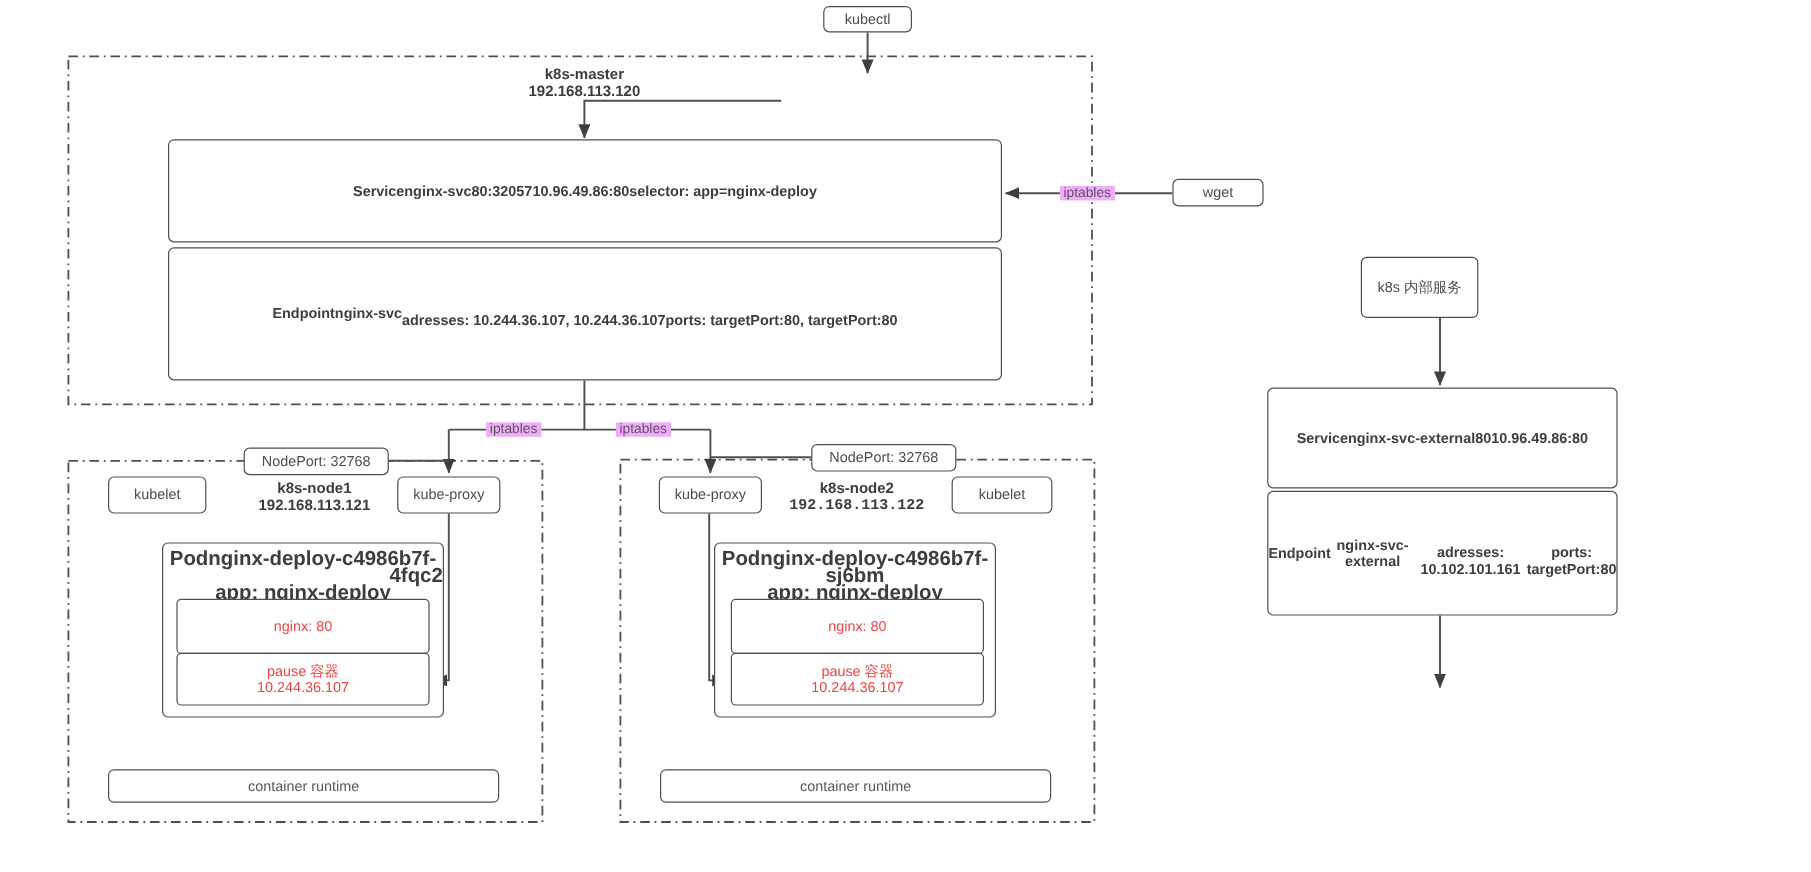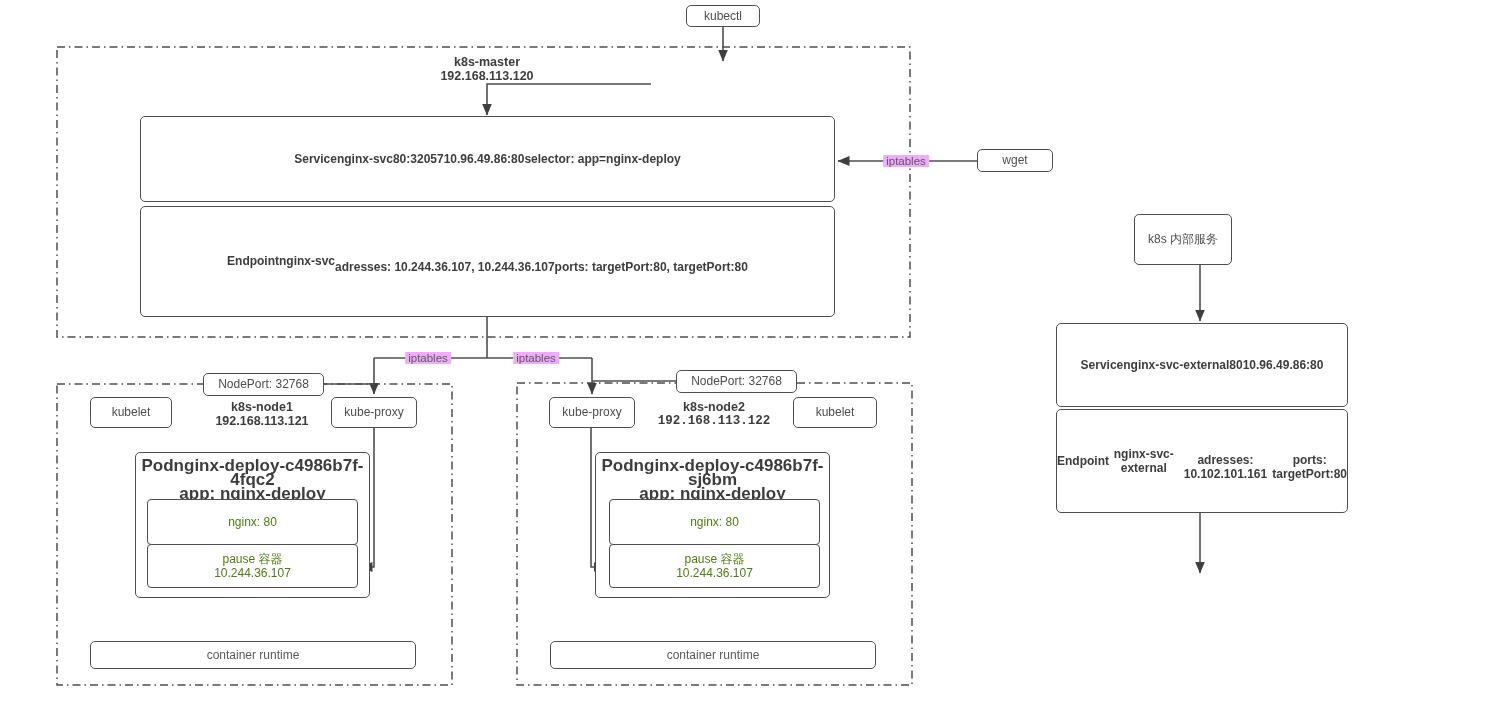--- a/index.html
+++ b/index.html
@@ -20,21 +20,21 @@
   .linelbl{
     position:absolute;z-index:3;background:#f0abfc;color:#595959;font-size:11.5px;
     padding:0 3px;transform:translate(-50%,-50%);white-space:nowrap;
   }
   .svc-line{display:block;font-weight:bold;color:#3d3d3d;font-size:12px;line-height:14.5px;}
   .gap{margin-top:12px;}
   .pod-title{position:absolute;left:0;right:0;top:6px;text-align:center;font-weight:bold;
     color:#3d3d3d;font-size:17px;line-height:14px;}
   .inner{position:absolute;box-sizing:border-box;border:1.5px solid #4f4f4f;border-radius:4px;
     background:#fff;display:flex;flex-direction:column;align-items:center;justify-content:center;
-    font-size:12px;color:#4d7c0f;line-height:14px;}
+    font-size:12px;color:#ef4444;line-height:14px;}
 </style>
 </head>
 <body>
 
 <div class="canvas">
 
   <svg class="wires" viewBox="0 0 1509 727" xmlns="http://www.w3.org/2000/svg">
     <defs>
       <marker id="ah" markerUnits="userSpaceOnUse" markerWidth="13" markerHeight="11" refX="11.5" refY="5" orient="auto">
         <path d="M0,0 L12,5 L0,10 z" fill="#3f3f3f"></path>
@@ -107,21 +107,21 @@
     <span style="display:block;">k8s-node1</span>
     <span style="display:block;">192.168.113.121</span>
   </div>
   <div class="bx" style="left:331px;top:397px;width:86px;height:31px;">
     <span>kube-proxy</span>
   </div>
 
   <div class="bx" style="left:135px;top:452px;width:235px;height:146px;">
     <div class="pod-title">
       <span style="display:block;">Podnginx-deploy-c4986b7f-</span>
-      <span style="display:block;">4fqc2</span>
+      <span style="display:block;text-align:right;">4fqc2</span>
       <span style="display:block;">app: nginx-deploy</span>
     </div>
     <div class="inner" style="left:11px;top:46px;width:211px;height:46px;">
       <span>nginx: 80</span>
     </div>
     <div class="inner" style="left:11px;top:91px;width:211px;height:44px;">
       <span>pause 容器</span>
       <span>10.244.36.107</span>
     </div>
   </div>

